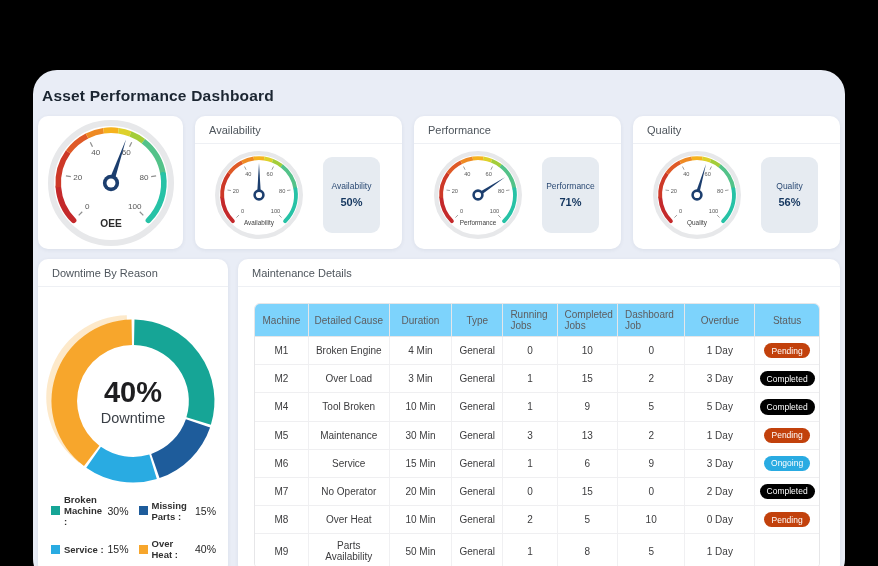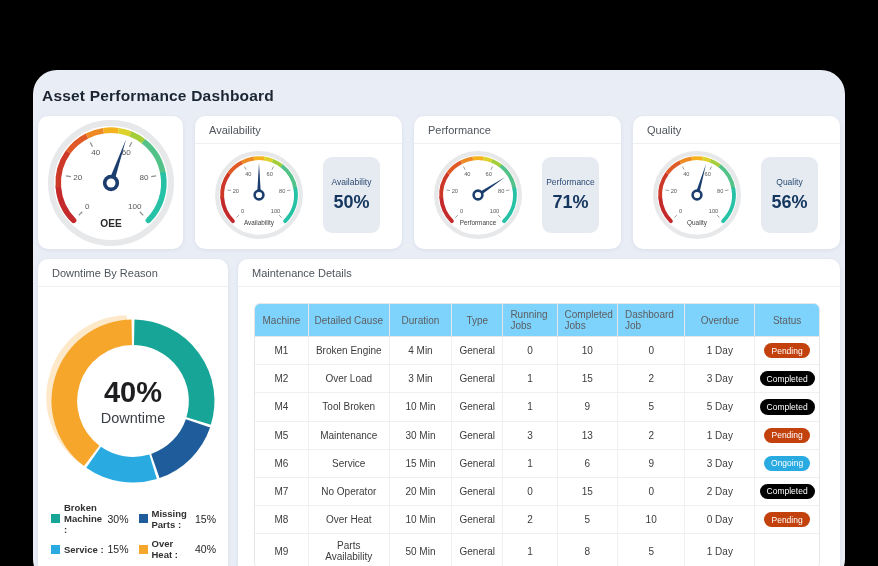--- a/index.html
+++ b/index.html
@@ -33,34 +33,34 @@
   .metric-body {
     flex:1; display:flex; align-items:center; justify-content:space-between;
     padding:0 22px 4px 20px;
   }
   .value-box {
     width:57px; height:76px; background:#e6ebf1; border-radius:9px;
     display:flex; flex-direction:column; align-items:center; justify-content:center; gap:5px;
     flex:none;
   }
   .vb-label { font-size:8.5px; color:#2b4a74; }
-  .vb-value { font-size:18px; font-weight:700; color:#14365f;text-align:right; }
+  .vb-value { font-size:11px; font-weight:700; color:#14365f;text-align:right; }
 
   
   .downtime-card { width:190px; }
   .donut-wrap { position:relative; width:180px; height:180px; margin:24px auto 0; flex:none; }
   .donut-center {
     position:absolute; inset:0; display:flex; flex-direction:column;
     align-items:center; justify-content:center; gap:1px; pointer-events:none;
   }
   .dc-value { font-size:29px; font-weight:800; color:#1e1e20; }
   .dc-label { font-size:14.5px; color:#3a3f46; }
   .legend {
     margin:auto 12px 14px 13px;
-    display:grid; grid-template-columns:1fr 1fr; gap:3px 10px;
+    display:grid; grid-template-columns:1fr 1fr; gap:11px 10px;
   }
   .legend-item { display:flex; align-items:center; font-size:9.5px; font-weight:700; color:#303030; }
   .sw { width:9px; height:9px; margin-right:4px; flex:none; }
   .legend-val { margin-left:auto; font-weight:400; font-size:10.5px; color:#1f1f1f; }
 
   
   .maintenance-card { flex:1; }
   .table-wrap {
     margin:16px 20px 0 16px;
     border:1px solid #e6e6e8; border-radius:6px; overflow:hidden; background:#fff;

